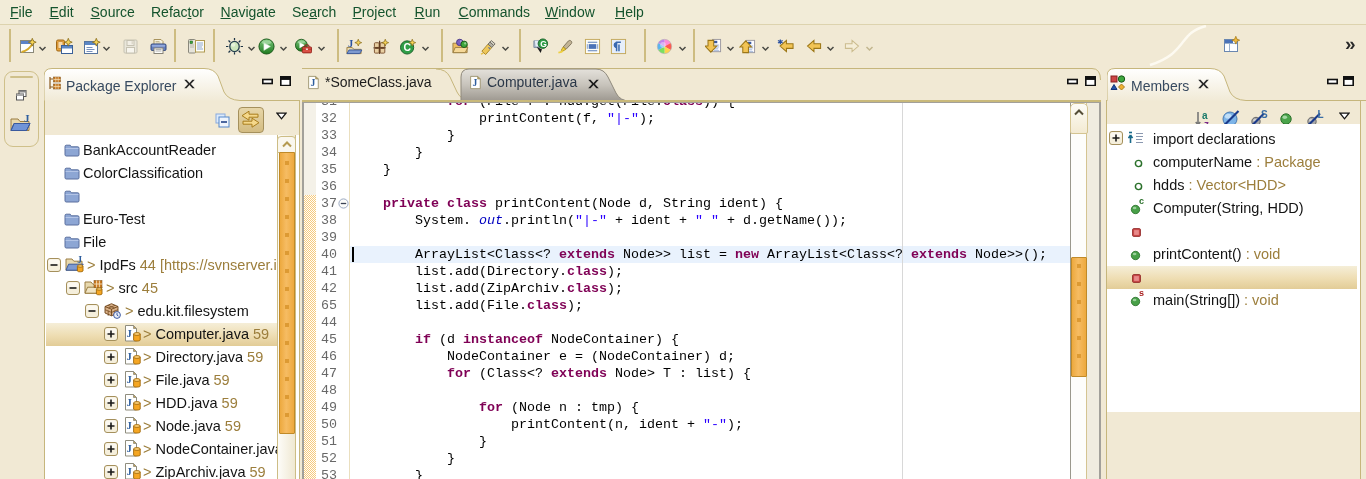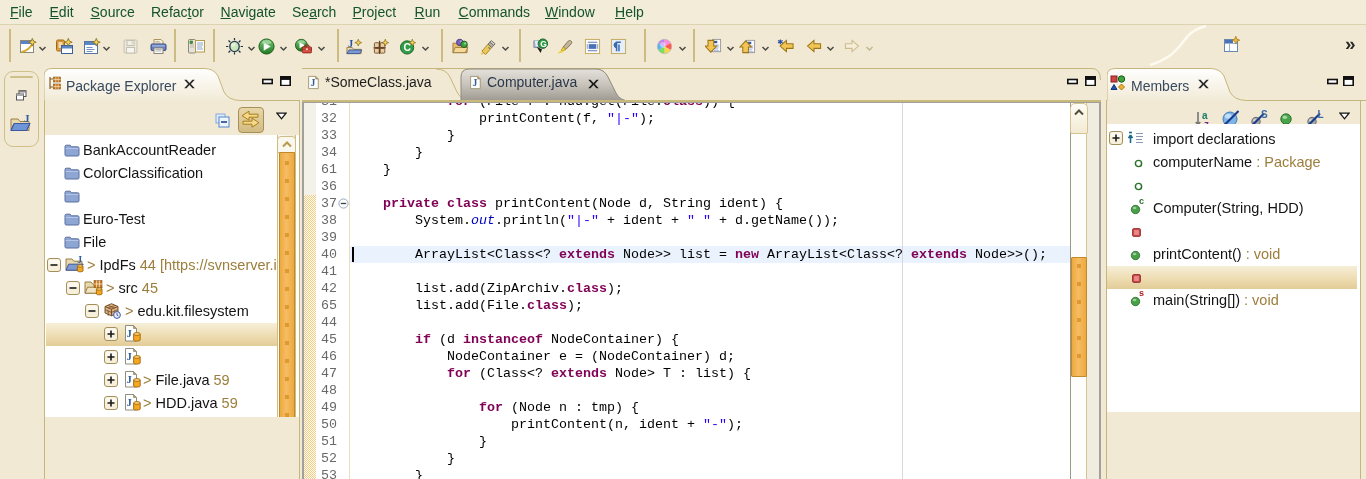--- a/index.html
+++ b/index.html
@@ -10,21 +10,21 @@
 #toolbar{position:absolute;left:0;top:25px;width:1366px;height:43px;background:#f1e9d4;}
 .tsep{position:absolute;top:4px;width:2px;height:33px;background:#cdbc81;}
 .ticon{position:absolute;top:13px;width:17px;height:17px;}
 .chev{position:absolute;top:21px;}
 .vtitle{position:absolute;font-size:14px;color:#374a60;}
 .row{position:absolute;height:23px;line-height:23px;font-size:14.5px;color:#141414;white-space:pre;overflow:hidden;}
 .olv{color:#9c7e3c;}
 .cl{position:absolute;white-space:pre;height:17px;line-height:17px;font-family:"Liberation Mono",monospace;font-size:13.33px;color:#000;}
 .k{color:#7f0055;font-weight:bold;}
 .s{color:#2a00ff;}
-.o{color:#0000c0;font-style:italic;}
+.o{color:#0000c0;font-style:italic;margin-left:8px;}
 .ln{position:absolute;width:20px;text-align:right;height:17px;line-height:17px;font-family:"Liberation Mono",monospace;font-size:13.33px;color:#686868;}
 .minmax{position:absolute;width:11px;height:10px;}
 </style></head>
 <body>
 <svg width="0" height="0" style="position:absolute">
 <defs>
 <linearGradient id="selgrad" x1="0" y1="0" x2="0" y2="1">
  <stop offset="0" stop-color="#f4e9cb"></stop>
         <stop offset="0.5" stop-color="#ead7a8"></stop>
         <stop offset="1" stop-color="#e0c792"></stop>
@@ -394,29 +394,31 @@
 </svg>
 <div class="abs" style="left:238px;top:107px;width:24px;height:24px;border:1px solid #a5905c;border-radius:4px;background:linear-gradient(180deg,#e7d6a8,#d3bc82)"></div>
 <svg class="abs" style="left:241px;top:110px" width="19" height="19" viewBox="0 0 19 19">
  <path d="M8 1v3h9v3H8v3L1 5.5z" fill="#f5d88a" stroke="#a87d1c" transform="translate(0,0.2)"></path>
  <path d="M11 8v3H2v3h9v3l7-4.5z" fill="#f5d88a" stroke="#a87d1c" transform="translate(0,0.2)"></path>
 </svg>
 <svg class="abs" style="left:276px;top:112px" width="11" height="8" viewBox="0 0 11 8">
  <path d="M1 1.2h9L5.5 6.8z" fill="#fff" stroke="#151515" stroke-width="1.3"></path>
 </svg>
 
-<div class="abs" style="left:45px;top:135px;width:254px;height:282px;background:#fff;overflow:hidden">
+<div class="abs" style="left:45px;top:135px;width:254px;height:344px;background:#fff;overflow:hidden">
  <div class="abs" style="left:1px;top:188px;width:231px;height:23px;background:linear-gradient(180deg,#f5eed8 0%,#eeddb2 55%,#e2cc97 100%)"></div>
  <div class="row" style="left:38px;top:4px">BankAccountReader</div>
  <div class="row" style="left:38px;top:27px">ColorClassification</div>
  <div class="row" style="left:38px;top:73px">Euro-Test</div>
  <div class="row" style="left:38px;top:96px">File</div>
  <div class="row" style="left:42px;top:119px;width:190px"><span class="olv">&gt; </span>IpdFs <span class="olv">44 [https://svnserver.i</span></div>
  <div class="row" style="left:61px;top:142px"><span class="olv">&gt; </span>src <span class="olv">45</span></div>
  <div class="row" style="left:80px;top:165px"><span class="olv">&gt; </span>edu.kit.filesystem</div>
+ <div class="row" style="left:98px;top:188px"><span class="olv">&gt; </span>Computer.java <span class="olv">59</span></div>
+ <div class="row" style="left:98px;top:211px"><span class="olv">&gt; </span>Directory.java <span class="olv">59</span></div>
  <div class="row" style="left:98px;top:234px"><span class="olv">&gt; </span>File.java <span class="olv">59</span></div>
  <div class="row" style="left:98px;top:257px"><span class="olv">&gt; </span>HDD.java <span class="olv">59</span></div>
  <div class="row" style="left:98px;top:280px"><span class="olv">&gt; </span>Node.java <span class="olv">59</span></div>
  <div class="row" style="left:98px;top:303px;width:134px"><span class="olv">&gt; </span>NodeContainer.java </div>
  <div class="row" style="left:98px;top:326px"><span class="olv">&gt; </span>ZipArchiv.java <span class="olv">59</span></div>
 
  <svg class="abs" style="left:19px;top:8px" width="16" height="14">
         <use href="#bluefolder"></use>
       </svg>
  <svg class="abs" style="left:19px;top:31px" width="16" height="14">
@@ -562,21 +564,21 @@
 
  <svg class="abs" style="left:34px;top:95px" width="11" height="11" viewBox="0 0 11 11">
   <circle cx="5.5" cy="5.5" r="4.6" fill="#fcfcfa" stroke="#9aa8c0"></circle>
   <path d="M2.8 5.5h5.4" stroke="#3a4254" stroke-width="1.3"></path>
  </svg>
 
  <div class="ln" style="left:13px;top:-10px">31</div>
  <div class="ln" style="left:13px;top:7px">32</div>
  <div class="ln" style="left:13px;top:24px">33</div>
  <div class="ln" style="left:13px;top:41px">34</div>
- <div class="ln" style="left:13px;top:58px">61</div>
+ <div class="ln" style="left:13px;top:58px">35</div>
  <div class="ln" style="left:13px;top:75px">36</div>
  <div class="ln" style="left:13px;top:92px">37</div>
  <div class="ln" style="left:13px;top:109px">38</div>
  <div class="ln" style="left:13px;top:126px">39</div>
  <div class="ln" style="left:13px;top:143px">40</div>
  <div class="ln" style="left:13px;top:160px">41</div>
  <div class="ln" style="left:13px;top:177px">42</div>
  <div class="ln" style="left:13px;top:194px">65</div>
  <div class="ln" style="left:13px;top:211px">44</div>
  <div class="ln" style="left:13px;top:228px">45</div>
@@ -590,20 +592,21 @@
  <div class="ln" style="left:13px;top:364px">53</div>
 
  <div class="cl" style="left:47px;top:-10px">            <span class="k">for</span> (File f : hdd.get(File.<span class="k">class</span>)) {</div>
  <div class="cl" style="left:47px;top:7px">                printContent(f, <span class="s">"|-"</span>);</div>
  <div class="cl" style="left:47px;top:24px">            }</div>
  <div class="cl" style="left:47px;top:41px">        }</div>
  <div class="cl" style="left:47px;top:58px">    }</div>
  <div class="cl" style="left:47px;top:92px">    <span class="k">private</span> <span class="k">class</span> printContent(Node d, String ident) {</div>
  <div class="cl" style="left:47px;top:109px">        System.<span class="o">out</span>.println(<span class="s">"|-"</span> + ident + <span class="s">" "</span> + d.getName());</div>
  <div class="cl" style="left:47px;top:143px">        ArrayList&lt;Class&lt;? <span class="k">extends</span> Node&gt;&gt; list = <span class="k">new</span> ArrayList&lt;Class&lt;? <span class="k">extends</span> Node&gt;&gt;();</div>
+ <div class="cl" style="left:47px;top:160px">        list.add(Directory.<span class="k">class</span>);</div>
  <div class="cl" style="left:47px;top:177px">        list.add(ZipArchiv.<span class="k">class</span>);</div>
  <div class="cl" style="left:47px;top:194px">        list.add(File.<span class="k">class</span>);</div>
  <div class="cl" style="left:47px;top:228px">        <span class="k">if</span> (d <span class="k">instanceof</span> NodeContainer) {</div>
  <div class="cl" style="left:47px;top:245px">            NodeContainer e = (NodeContainer) d;</div>
  <div class="cl" style="left:47px;top:262px">            <span class="k">for</span> (Class&lt;? <span class="k">extends</span> Node&gt; T : list) {</div>
  <div class="cl" style="left:47px;top:296px">                <span class="k">for</span> (Node n : tmp) {</div>
  <div class="cl" style="left:47px;top:313px">                    printContent(n, ident + <span class="s">"-"</span>);</div>
  <div class="cl" style="left:47px;top:330px">                }</div>
  <div class="cl" style="left:47px;top:347px">            }</div>
  <div class="cl" style="left:47px;top:364px">        }</div>
@@ -686,20 +689,21 @@
   <path d="M1 2.5l3 0" stroke="#1a6a8a" stroke-width="1.6"></path>
  </svg>
  <div class="row" style="left:46px;top:4px">import declarations</div>
  <svg class="abs" style="left:26px;top:34px" width="11" height="11">
         <use href="#fdef"></use>
       </svg>
  <div class="row" style="left:46px;top:27px">computerName<span class="olv"> : Package</span></div>
  <svg class="abs" style="left:26px;top:57px" width="11" height="11">
         <use href="#fdef"></use>
       </svg>
+ <div class="row" style="left:46px;top:50px">hdds<span class="olv"> : Vector&lt;HDD&gt;</span></div>
  <svg class="abs" style="left:23px;top:80px" width="11" height="11">
         <use href="#mpub"></use>
       </svg>
  <text class="abs" style="left:32px;top:72px;font-size:9px;font-weight:bold;color:#2a702a;font-family:'Liberation Sans'">c</text>
  <div class="row" style="left:46px;top:73px">Computer(String, HDD)</div>
  <svg class="abs" style="left:24px;top:103px" width="11" height="11">
         <use href="#mpriv"></use>
       </svg>
  <svg class="abs" style="left:23px;top:126px" width="11" height="11">
         <use href="#mpub"></use>

